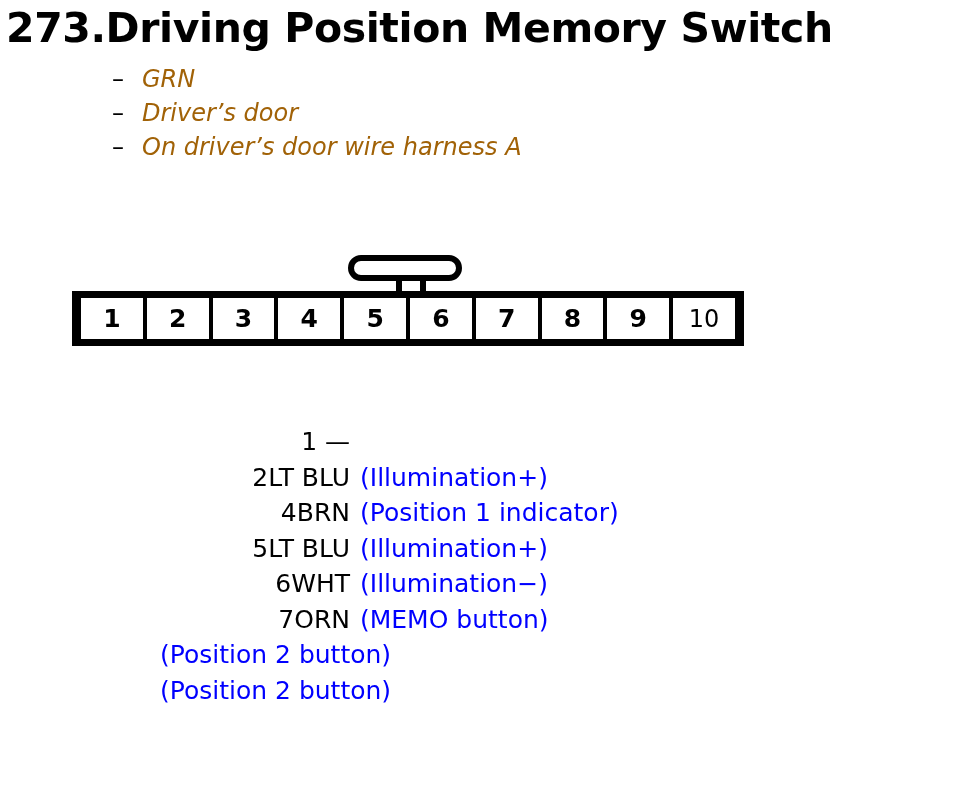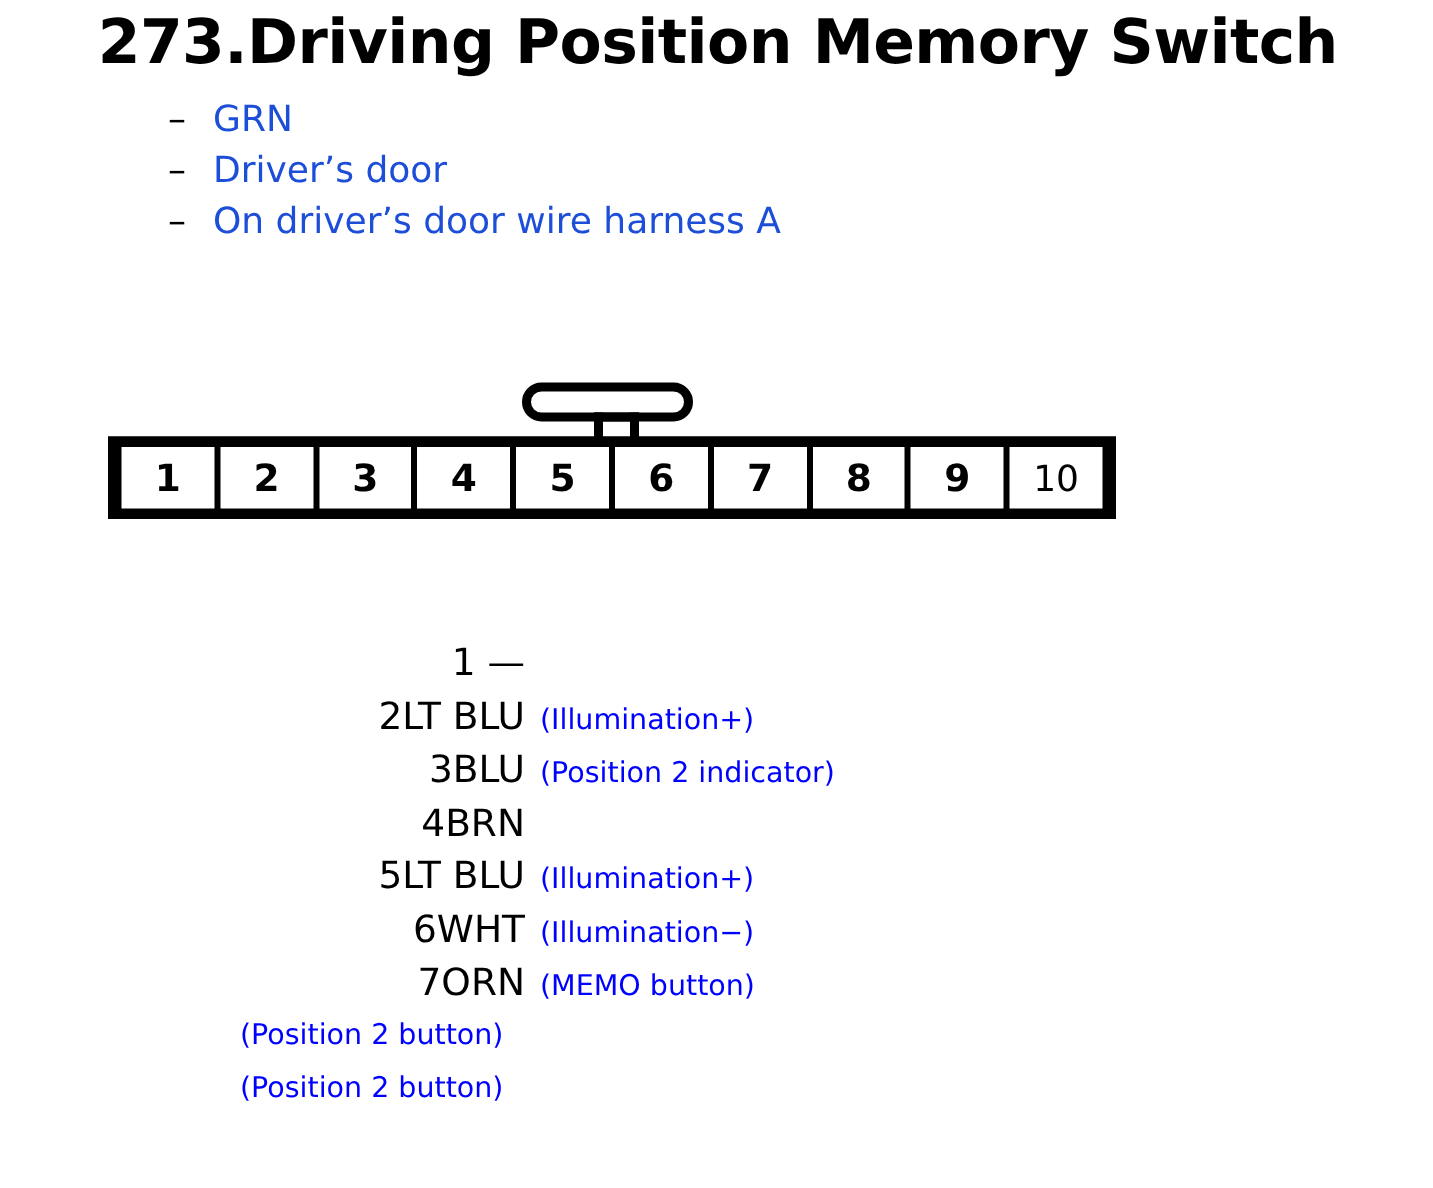--- a/index.html
+++ b/index.html
@@ -23,21 +23,20 @@
     left: 6px;
     top: 2px;
     width: 945px;
     font-family: "DejaVu Sans", sans-serif;
     font-weight: 700;
     font-size: 41px;
     line-height: 52px;
     letter-spacing: -0.4px;
     white-space: nowrap;
     color: #000000;
-    text-align: center;
   }
 
   
   #meta-list {
     position: absolute;
     left: 112px;
     top: 62px;
     width: 760px;
   }
   .meta-row {
@@ -46,21 +45,21 @@
     font-size: 24px;
     line-height: 34px;
     color: #000000;
     white-space: nowrap;
   }
   .meta-dash {
     width: 30px;
     flex: 0 0 30px;
     color: #000000;
   }
-  .meta-text { color: #1d4ed8; }
+  .meta-text { color: #a16207; font-style: italic; }
 
   
   #connector {
     position: absolute;
     left: 72px;
     top: 252px;
     width: 672px;
     height: 96px;
   }
   
@@ -146,21 +145,21 @@
   .pin-key {
     flex: 0 0 200px;
     width: 200px;
     text-align: right;
     font-size: 25px;
     color: #000000;
   }
   .pin-desc {
     flex: 0 0 auto;
     padding-left: 10px;
-    font-size: 19px;
+    font-size: 25px;
     color: #0000ff;
   }
 </style>
 </head>
 <body>
 
 <div id="page-title">273.Driving Position Memory Switch</div>
 
 <div id="meta-list">
   <div class="meta-row">
@@ -203,25 +202,22 @@
 <div id="pin-list">
   <div class="pin-row">
     <span class="pin-key">1 —</span>
     <span class="pin-desc"></span>
   </div>
   <div class="pin-row">
     <span class="pin-key">2LT BLU</span>
     <span class="pin-desc">(Illumination+)</span>
   </div>
   <div class="pin-row">
-    <span class="pin-key">3BLU</span>
-    <span class="pin-desc">(Position 2 indicator)</span>
-  </div>
-  <div class="pin-row">
     <span class="pin-key">4BRN</span>
+    <span class="pin-desc">(Position 1 indicator)</span>
   </div>
   <div class="pin-row">
     <span class="pin-key">5LT BLU</span>
     <span class="pin-desc">(Illumination+)</span>
   </div>
   <div class="pin-row">
     <span class="pin-key">6WHT</span>
     <span class="pin-desc">(Illumination−)</span>
   </div>
   <div class="pin-row">

